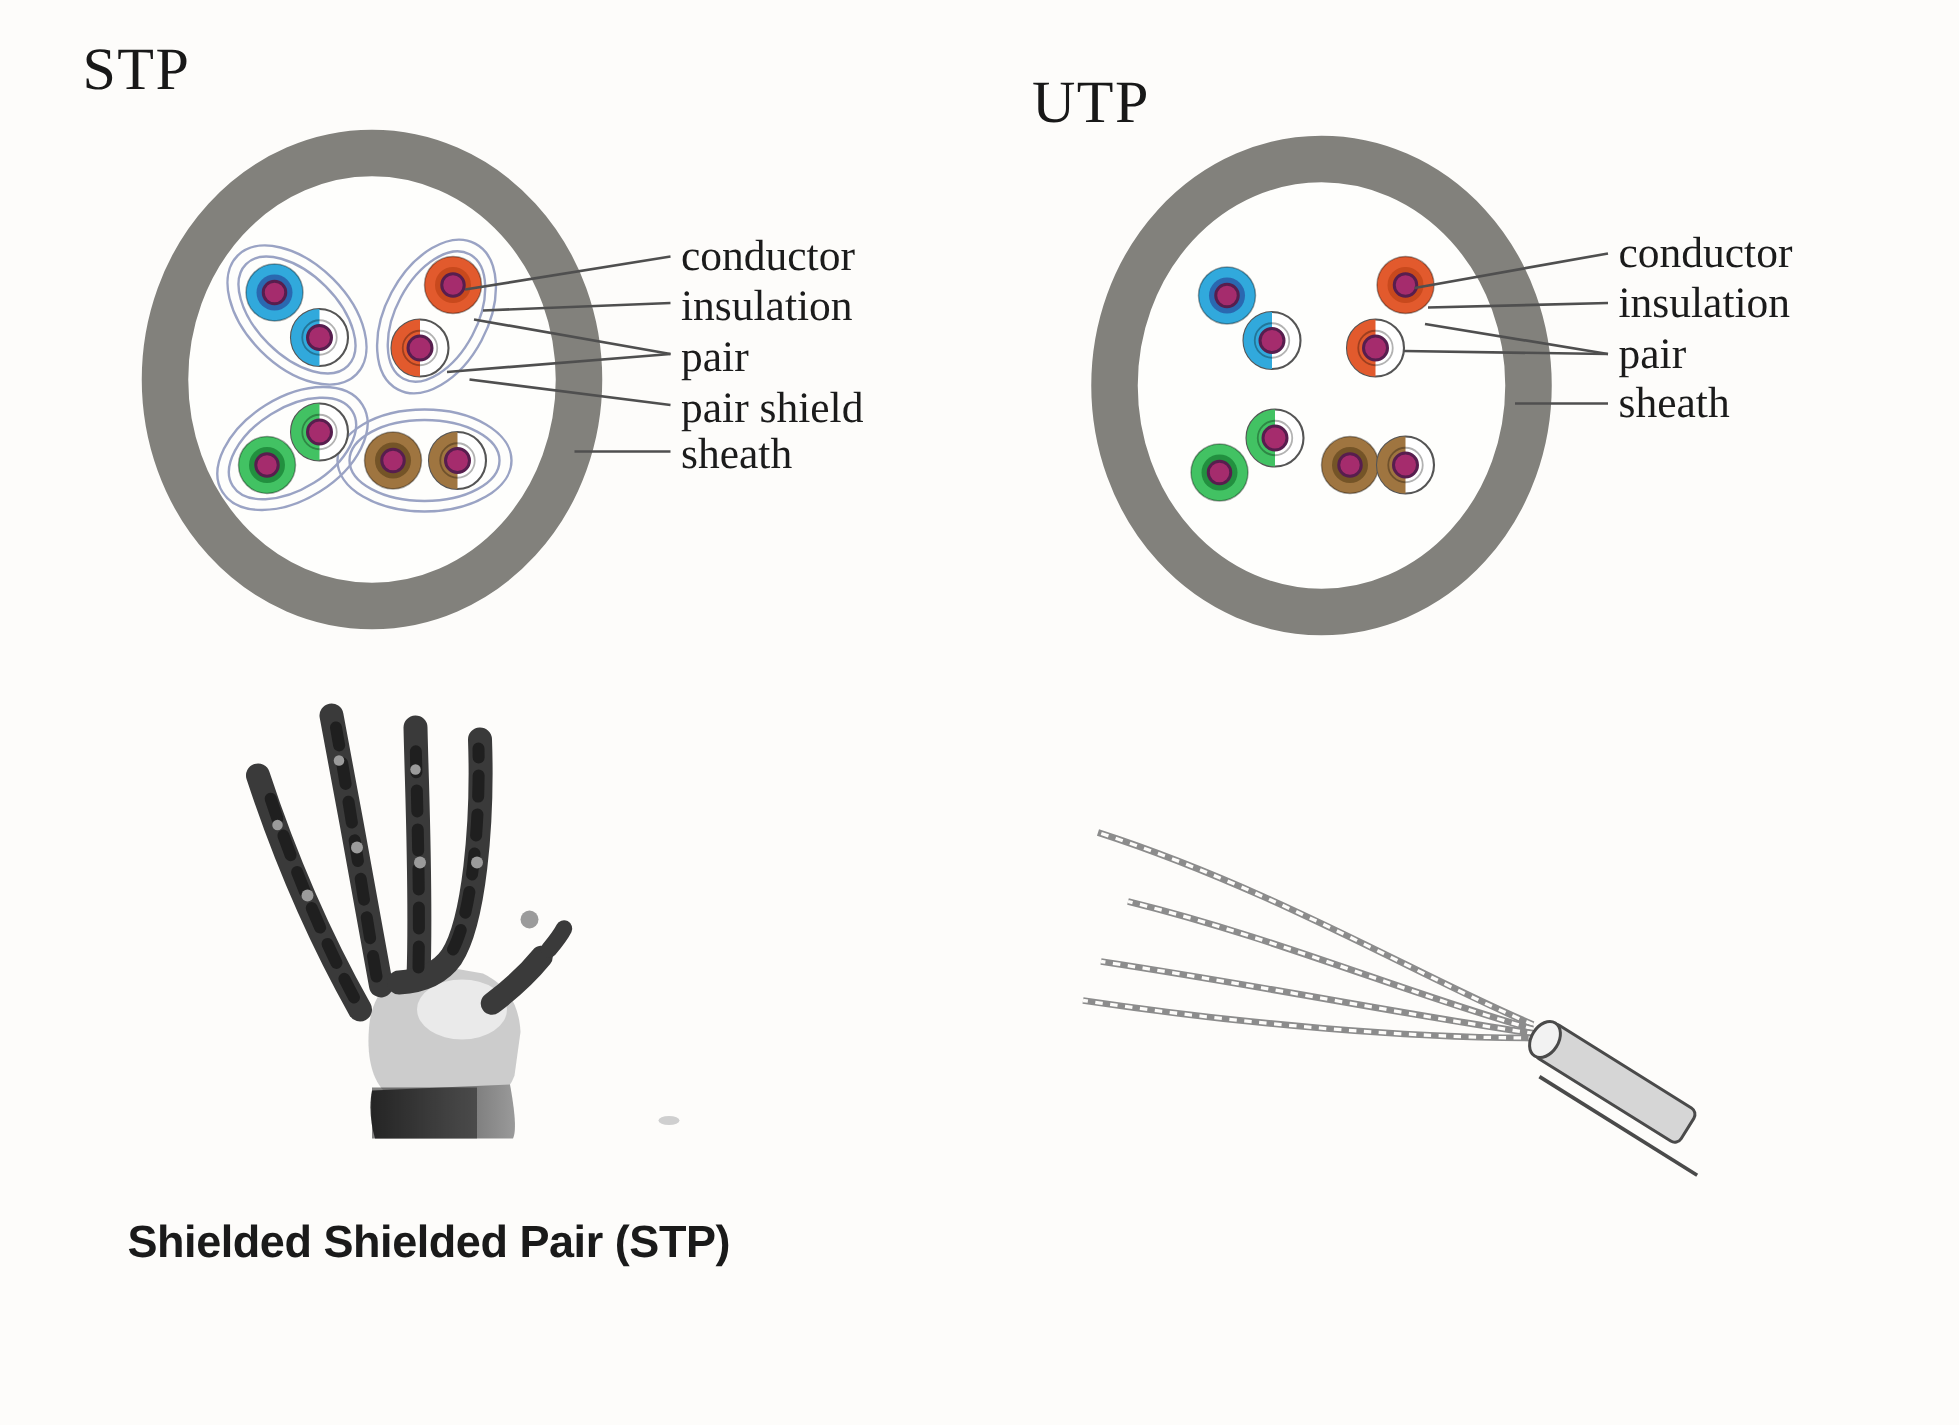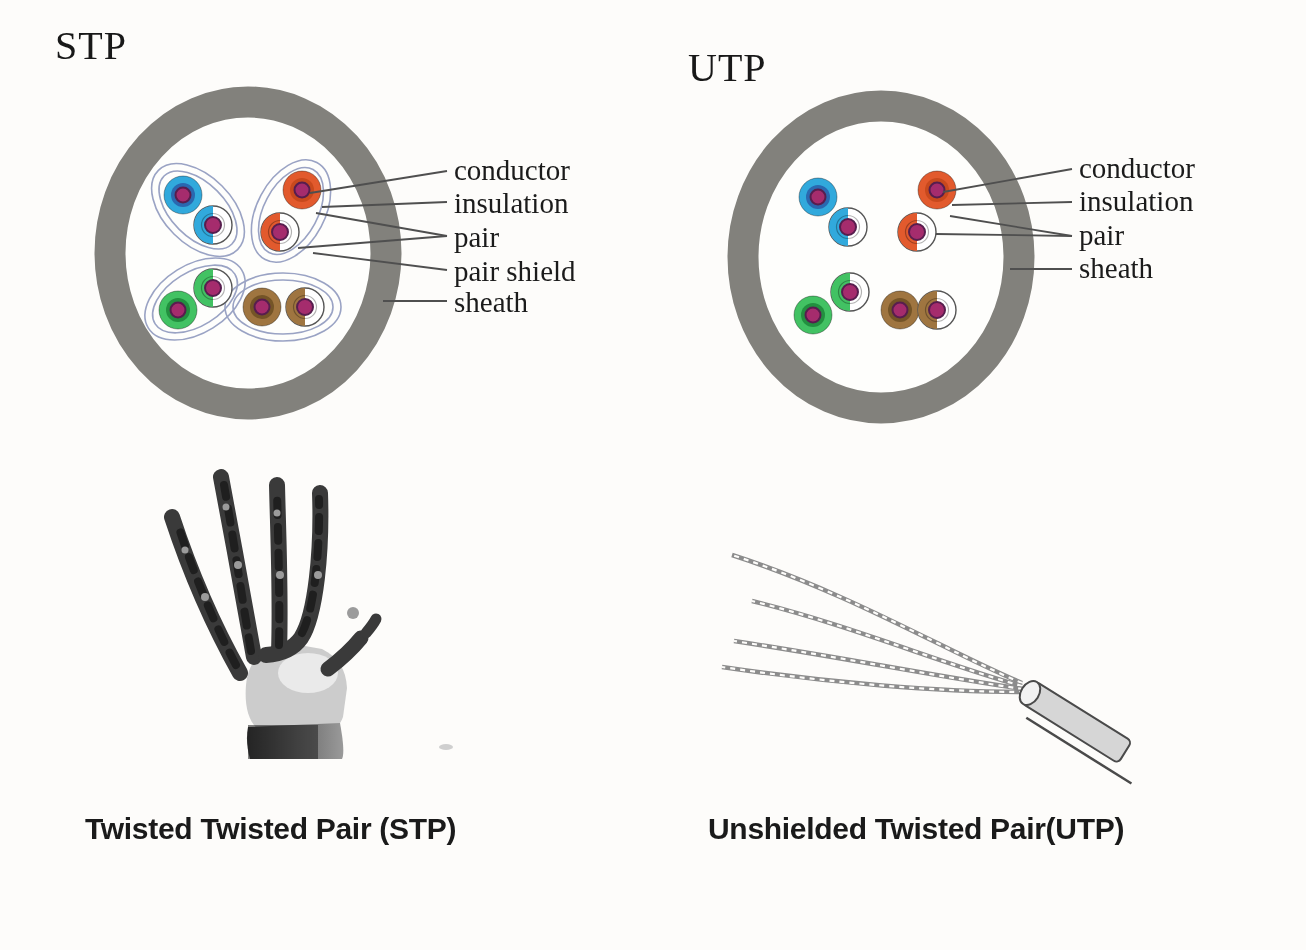--- a/index.html
+++ b/index.html
@@ -246,16 +246,15 @@
       <path class="tw2" d="M324,167 C240,167 130,158 22,142"></path>
     </g>
 
     <g transform="translate(330,168) rotate(32)">
       <rect class="cyl-body" x="-2" y="-13" width="114" height="26" rx="5"></rect>
       <ellipse class="cyl-mouth" cx="0" cy="0" rx="9" ry="13"></ellipse>
       <line class="cyl-line" x1="10" y1="23" x2="134" y2="23"></line>
     </g>
   </svg>
 
-  <div class="caption" style="left:85px;top:812px;">Twisted Twisted Pair (STP)</div>
-  <div class="caption" style="left:708px;top:812px;">Unshielded Twisted Pair(UTP)</div>
+  <div class="caption" style="left:85px;top:812px;">Shielded Shielded Pair (STP)</div>
 
 </div>
 
 </body></html>

